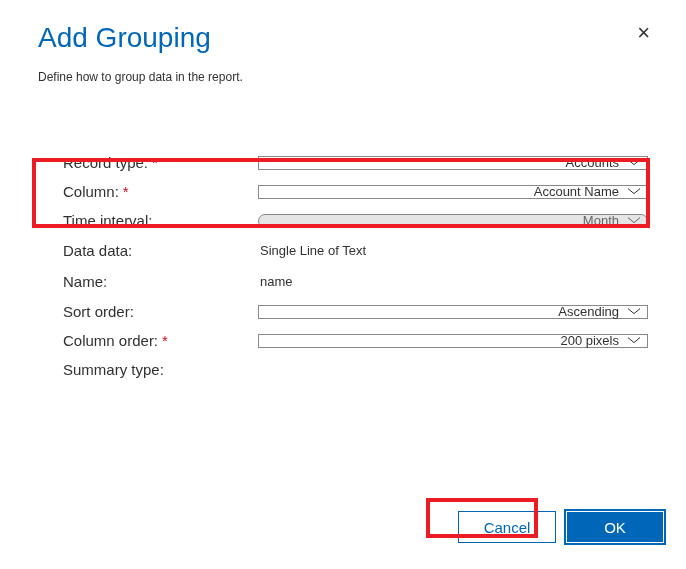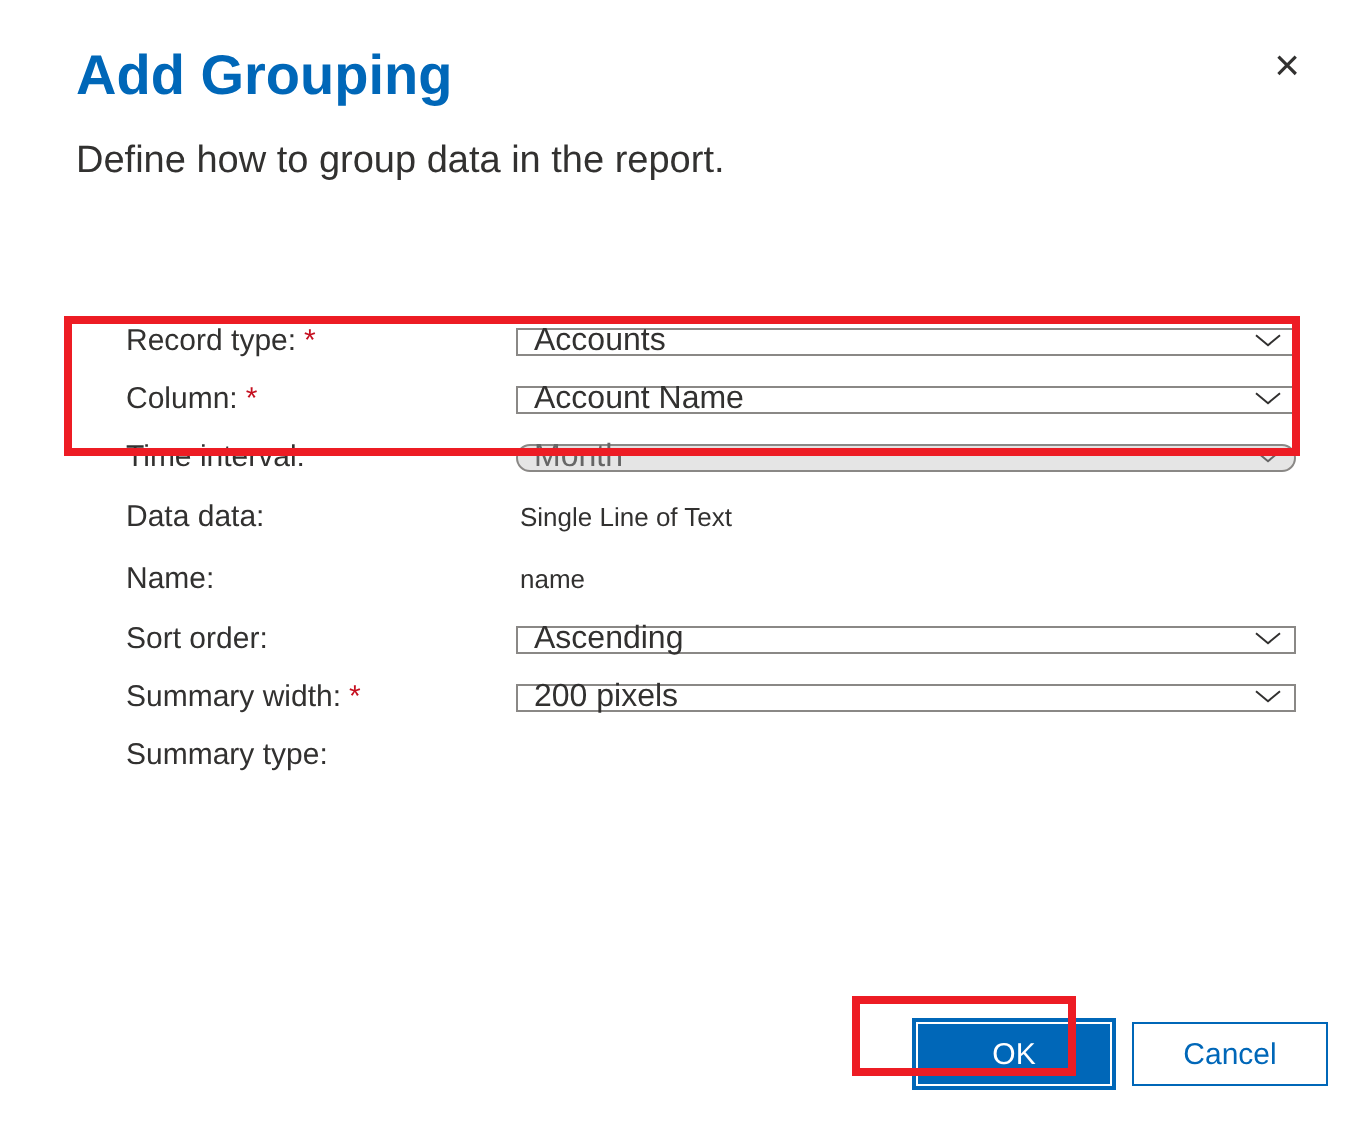--- a/index.html
+++ b/index.html
@@ -10,45 +10,46 @@
     color: #323130;
     background: #fff;
     width: 686px;
     height: 569px;
     overflow: hidden;
   }
   .dialog { padding: 22px 38px 0 38px; position: relative; height: 100%; }
   .title {
     color: #0067b8;
     font-size: 28px;
-    font-weight: 700;
+    font-weight: 400;
     margin: 0 0 4px 0;
   }
-  .subtitle { font-size: 19px; color: #323130; margin: 16px 0 70px 0; }
+  .subtitle { font-size: 12px; color: #323130; margin: 16px 0 70px 0; }
   .close {
     position: absolute;
     top: 22px; right: 36px;
     font-size: 22px;
     cursor: pointer;
     color: #323130;
     line-height: 1;
   }
   .form { display: grid; grid-template-columns: 220px 1fr; row-gap: 12px; align-items: center; }
   .label { font-size: 15px; margin-left: 25px; }
   .req { color: #c50f1f; margin-left: 4px; }
   .select {
     position: relative;
     border: 1px solid #8a8886;
     height: 14px;
     display: flex;
     align-items: center;
     padding: 0 28px 0 8px;
     background: #fff;
-    font-size: 16px;
+    font-size: 13px;
     cursor: pointer;
+    justify-content: flex-end;
   }
   .select.disabled { background: #e5e5e5; color: #666; cursor: default; border-radius: 12px; }
   .chev {
     position: absolute;
     right: 6px; top: 50%;
     transform: translateY(-55%);
   }
   .chev svg { display: block; }
   .static { font-size: 13px; padding: 2px 0 2px 2px; }
   .hl-box {
@@ -136,35 +137,35 @@
     <div class="select">
       <span>Ascending</span>
       <span class="chev">
           <svg width="14" height="8">
             <path d="M1 1 L7 6 L13 1" stroke="#323130" stroke-width="1" fill="none"></path>
           </svg>
         </span>
     </div>
 
     <div class="label">
-      <span>Summary width:</span><span class="req">*</span>
+      <span>Column order:</span><span class="req">*</span>
     </div>
     <div class="select">
       <span>200 pixels</span>
       <span class="chev">
           <svg width="14" height="8">
             <path d="M1 1 L7 6 L13 1" stroke="#323130" stroke-width="1" fill="none"></path>
           </svg>
         </span>
     </div>
 
     <div class="label">Summary type:</div>
 
   </div>
 
   <div class="footer">
+    <div class="btn btn-secondary">Cancel</div>
     <div class="btn btn-primary">OK</div>
-    <div class="btn btn-secondary">Cancel</div>
   </div>
 
   <div class="hl-box hl1"></div>
   <div class="hl-box hl2"></div>
 </div>
 
 </body></html>

